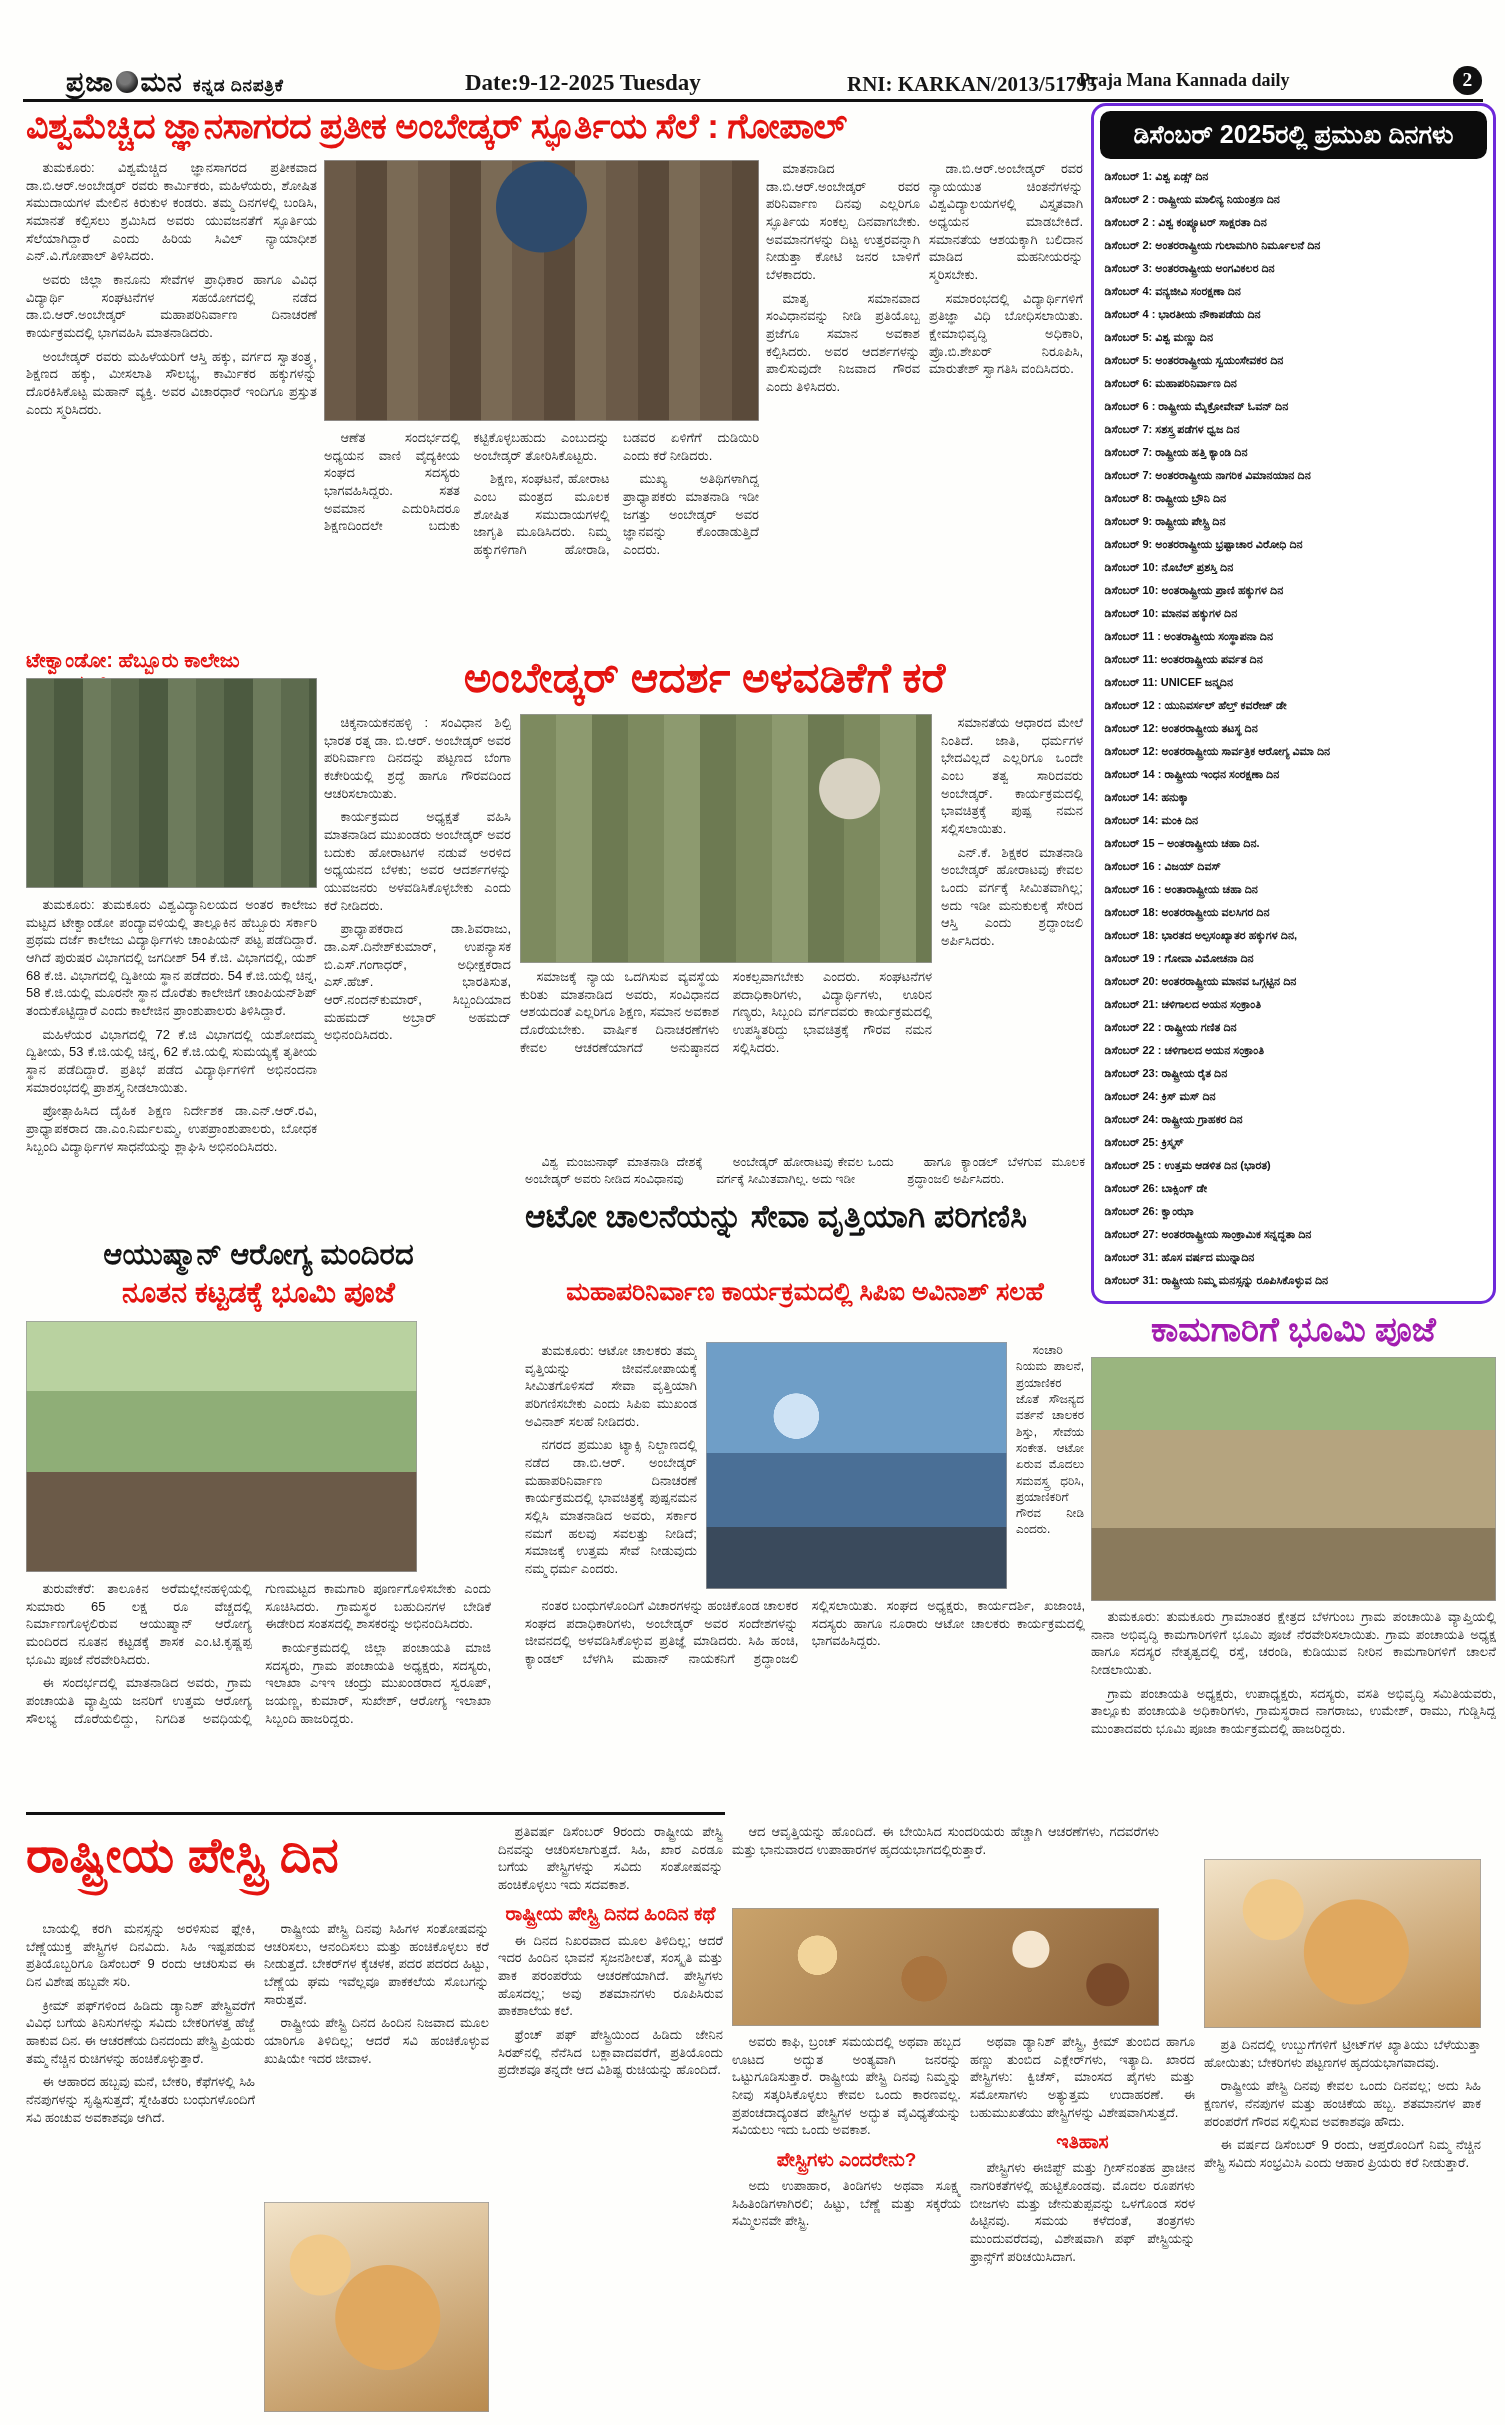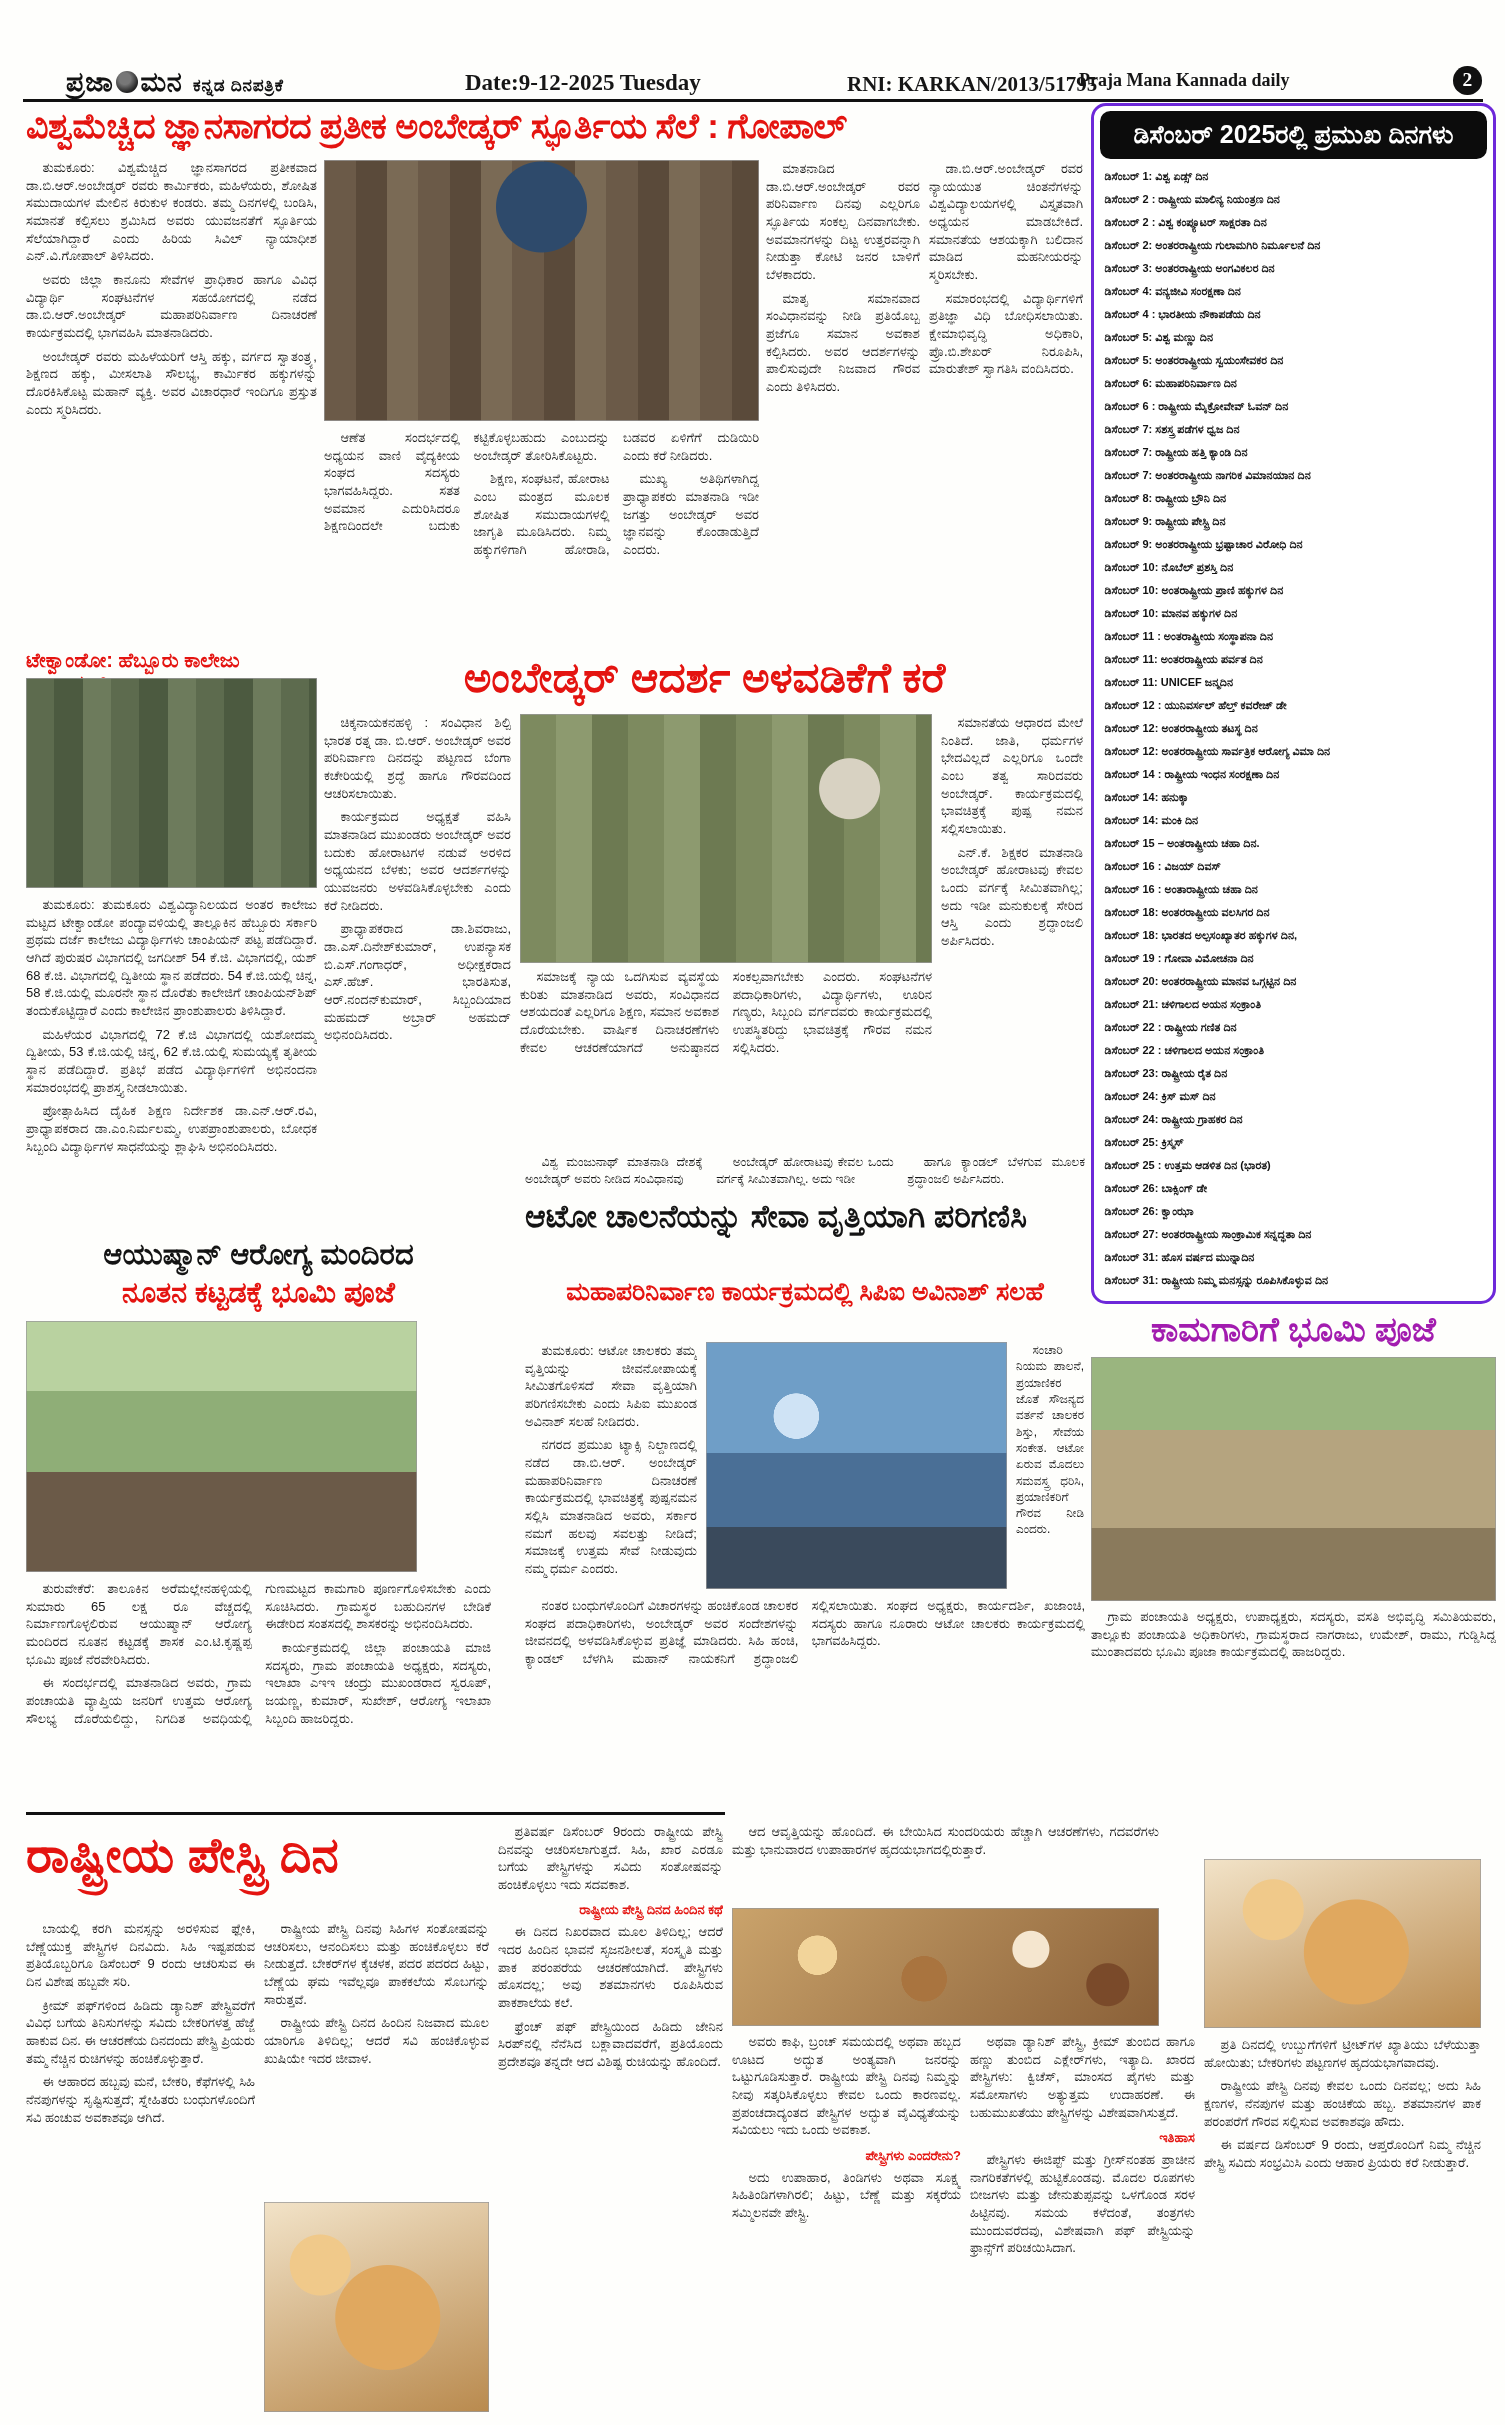--- a/index.html
+++ b/index.html
@@ -19,21 +19,21 @@
   .hl-lead{left:26px;top:106px;width:1058px;font-weight:bold;font-size:35px;color:#e41410;
         white-space:nowrap;letter-spacing:-0.7px;}
   .hl-sm{font-weight:bold;font-size:20px;color:#e41410;}
   .hl-a3{left:324px;top:654px;width:761px;text-align:center;font-weight:bold;font-size:42px;color:#e41410;}
   .hl-a4-1{left:26px;top:1238px;width:465px;font-weight:bold;font-size:29px;color:#141414;text-align:center;}
   .hl-a4-2{left:26px;top:1276px;width:465px;font-weight:bold;font-size:28.5px;color:#e41410;text-align:center;}
   .hl-a5{left:525px;top:1198px;width:560px;text-align:left;font-weight:bold;font-size:31.5px;color:#141414;}
   .hl-a5-sub{left:525px;top:1277px;width:560px;text-align:center;font-weight:bold;font-size:25px;color:#e41410;}
   .hl-a6{left:1091px;top:1310px;width:405px;text-align:center;font-weight:bold;font-size:34px;color:#a21caf;}
   .hl-pastry{left:26px;top:1827px;width:468px;font-weight:bold;font-size:49px;color:#e41410;white-space:nowrap;}
-  .subhead-red{font-weight:bold;font-size:13px;color:#e41410;text-align:right;margin:7.5px 0 4.5px 0;}
+  .subhead-red{font-weight:bold;font-size:19px;color:#e41410;text-align:center;margin:7.5px 0 4.5px 0;}
   
   .body-col{font-size:13px;line-height:1.36;text-align:justify;}
   .body-col .para{margin:0 0 6px 0;text-indent:16.5px;}
   .cols-2{column-count:2;column-gap:13.5px;}
   .cols-3{column-count:3;column-gap:13.5px;}
   
   #sidebar{left:1091px;top:103px;width:405px;height:1201px;border:3px solid #6d28d9;border-radius:15px;
         background:#fff;box-sizing:border-box;}
   #sidebar-head{margin:5.2px 6px 3px 6px;background:#0c0c0c;color:#fff;border-radius:10.5px;
         text-align:center;font-weight:bold;font-size:25px;padding:9px 3px;}
@@ -209,20 +209,21 @@
   <div class="abs body-col" style="left:1016px;top:1342px;width:68px;height:247px;overflow:hidden;font-size:12px;">
       <p class="para">ಸಂಚಾರಿ ನಿಯಮ ಪಾಲನೆ, ಪ್ರಯಾಣಿಕರ ಜೊತೆ ಸೌಜನ್ಯದ ವರ್ತನೆ ಚಾಲಕರ ಶಿಸ್ತು, ಸೇವೆಯ ಸಂಕೇತ. ಆಟೋ ಏರುವ ಮೊದಲು ಸಮವಸ್ತ್ರ ಧರಿಸಿ, ಪ್ರಯಾಣಿಕರಿಗೆ ಗೌರವ ನೀಡಿ ಎಂದರು.</p>
     </div>
   <div class="abs body-col cols-2" style="left:525px;top:1597px;width:560px;height:210px;overflow:hidden;">
       <p class="para">ನಂತರ ಬಂಧುಗಳೊಂದಿಗೆ ವಿಚಾರಗಳನ್ನು ಹಂಚಿಕೊಂಡ ಚಾಲಕರ ಸಂಘದ ಪದಾಧಿಕಾರಿಗಳು, ಅಂಬೇಡ್ಕರ್ ಅವರ ಸಂದೇಶಗಳನ್ನು ಜೀವನದಲ್ಲಿ ಅಳವಡಿಸಿಕೊಳ್ಳುವ ಪ್ರತಿಜ್ಞೆ ಮಾಡಿದರು. ಸಿಹಿ ಹಂಚಿ, ಕ್ಯಾಂಡಲ್ ಬೆಳಗಿಸಿ ಮಹಾನ್ ನಾಯಕನಿಗೆ ಶ್ರದ್ಧಾಂಜಲಿ ಸಲ್ಲಿಸಲಾಯಿತು. ಸಂಘದ ಅಧ್ಯಕ್ಷರು, ಕಾರ್ಯದರ್ಶಿ, ಖಜಾಂಚಿ, ಸದಸ್ಯರು ಹಾಗೂ ನೂರಾರು ಆಟೋ ಚಾಲಕರು ಕಾರ್ಯಕ್ರಮದಲ್ಲಿ ಭಾಗವಹಿಸಿದ್ದರು.</p>
     </div>
 
   <div class="abs hl-a6">ಕಾಮಗಾರಿಗೆ ಭೂಮಿ ಪೂಜೆ</div>
   <div class="abs photo ph-ground" style="left:1091px;top:1357px;width:405px;height:244px;"></div>
   <div class="abs body-col" style="left:1091px;top:1608px;width:405px;height:251px;overflow:hidden;">
+      <p class="para">ತುಮಕೂರು: ತುಮಕೂರು ಗ್ರಾಮಾಂತರ ಕ್ಷೇತ್ರದ ಬೆಳಗುಂಬ ಗ್ರಾಮ ಪಂಚಾಯಿತಿ ವ್ಯಾಪ್ತಿಯಲ್ಲಿ ನಾನಾ ಅಭಿವೃದ್ಧಿ ಕಾಮಗಾರಿಗಳಿಗೆ ಭೂಮಿ ಪೂಜೆ ನೆರವೇರಿಸಲಾಯಿತು. ಗ್ರಾಮ ಪಂಚಾಯತಿ ಅಧ್ಯಕ್ಷ ಹಾಗೂ ಸದಸ್ಯರ ನೇತೃತ್ವದಲ್ಲಿ ರಸ್ತೆ, ಚರಂಡಿ, ಕುಡಿಯುವ ನೀರಿನ ಕಾಮಗಾರಿಗಳಿಗೆ ಚಾಲನೆ ನೀಡಲಾಯಿತು.</p>
       <p class="para">ಗ್ರಾಮ ಪಂಚಾಯತಿ ಅಧ್ಯಕ್ಷರು, ಉಪಾಧ್ಯಕ್ಷರು, ಸದಸ್ಯರು, ವಸತಿ ಅಭಿವೃದ್ಧಿ ಸಮಿತಿಯವರು, ತಾಲ್ಲೂಕು ಪಂಚಾಯತಿ ಅಧಿಕಾರಿಗಳು, ಗ್ರಾಮಸ್ಥರಾದ ನಾಗರಾಜು, ಉಮೇಶ್, ರಾಮು, ಗುಡ್ಡಿಸಿದ್ದ ಮುಂತಾದವರು ಭೂಮಿ ಪೂಜಾ ಕಾರ್ಯಕ್ರಮದಲ್ಲಿ ಹಾಜರಿದ್ದರು.</p>
     </div>
 
   <div class="abs rule" style="left:26px;top:1812px;width:699px;height:3px;"></div>
   <div class="abs hl-pastry">ರಾಷ್ಟ್ರೀಯ ಪೇಸ್ಟ್ರಿ ದಿನ</div>
 
   <div class="abs body-col" style="left:26px;top:1920px;width:229px;height:491px;overflow:hidden;">
       <p class="para">ಬಾಯಲ್ಲಿ ಕರಗಿ ಮನಸ್ಸನ್ನು ಅರಳಿಸುವ ಫ್ಲೇಕಿ, ಬೆಣ್ಣೆಯುಕ್ತ ಪೇಸ್ಟ್ರಿಗಳ ದಿನವಿದು. ಸಿಹಿ ಇಷ್ಟಪಡುವ ಪ್ರತಿಯೊಬ್ಬರಿಗೂ ಡಿಸೆಂಬರ್ 9 ರಂದು ಆಚರಿಸುವ ಈ ದಿನ ವಿಶೇಷ ಹಬ್ಬವೇ ಸರಿ.</p>
       <p class="para">ಕ್ರೀಮ್ ಪಫ್‌ಗಳಿಂದ ಹಿಡಿದು ಡ್ಯಾನಿಶ್ ಪೇಸ್ಟ್ರಿವರೆಗೆ ವಿವಿಧ ಬಗೆಯ ತಿನಿಸುಗಳನ್ನು ಸವಿದು ಬೇಕರಿಗಳತ್ತ ಹೆಜ್ಜೆ ಹಾಕುವ ದಿನ. ಈ ಆಚರಣೆಯ ದಿನದಂದು ಪೇಸ್ಟ್ರಿ ಪ್ರಿಯರು ತಮ್ಮ ನೆಚ್ಚಿನ ರುಚಿಗಳನ್ನು ಹಂಚಿಕೊಳ್ಳುತ್ತಾರೆ.</p>
       <p class="para">ಈ ಆಹಾರದ ಹಬ್ಬವು ಮನೆ, ಬೇಕರಿ, ಕೆಫೆಗಳಲ್ಲಿ ಸಿಹಿ ನೆನಪುಗಳನ್ನು ಸೃಷ್ಟಿಸುತ್ತದೆ; ಸ್ನೇಹಿತರು ಬಂಧುಗಳೊಂದಿಗೆ ಸವಿ ಹಂಚುವ ಅವಕಾಶವೂ ಆಗಿದೆ.</p>

